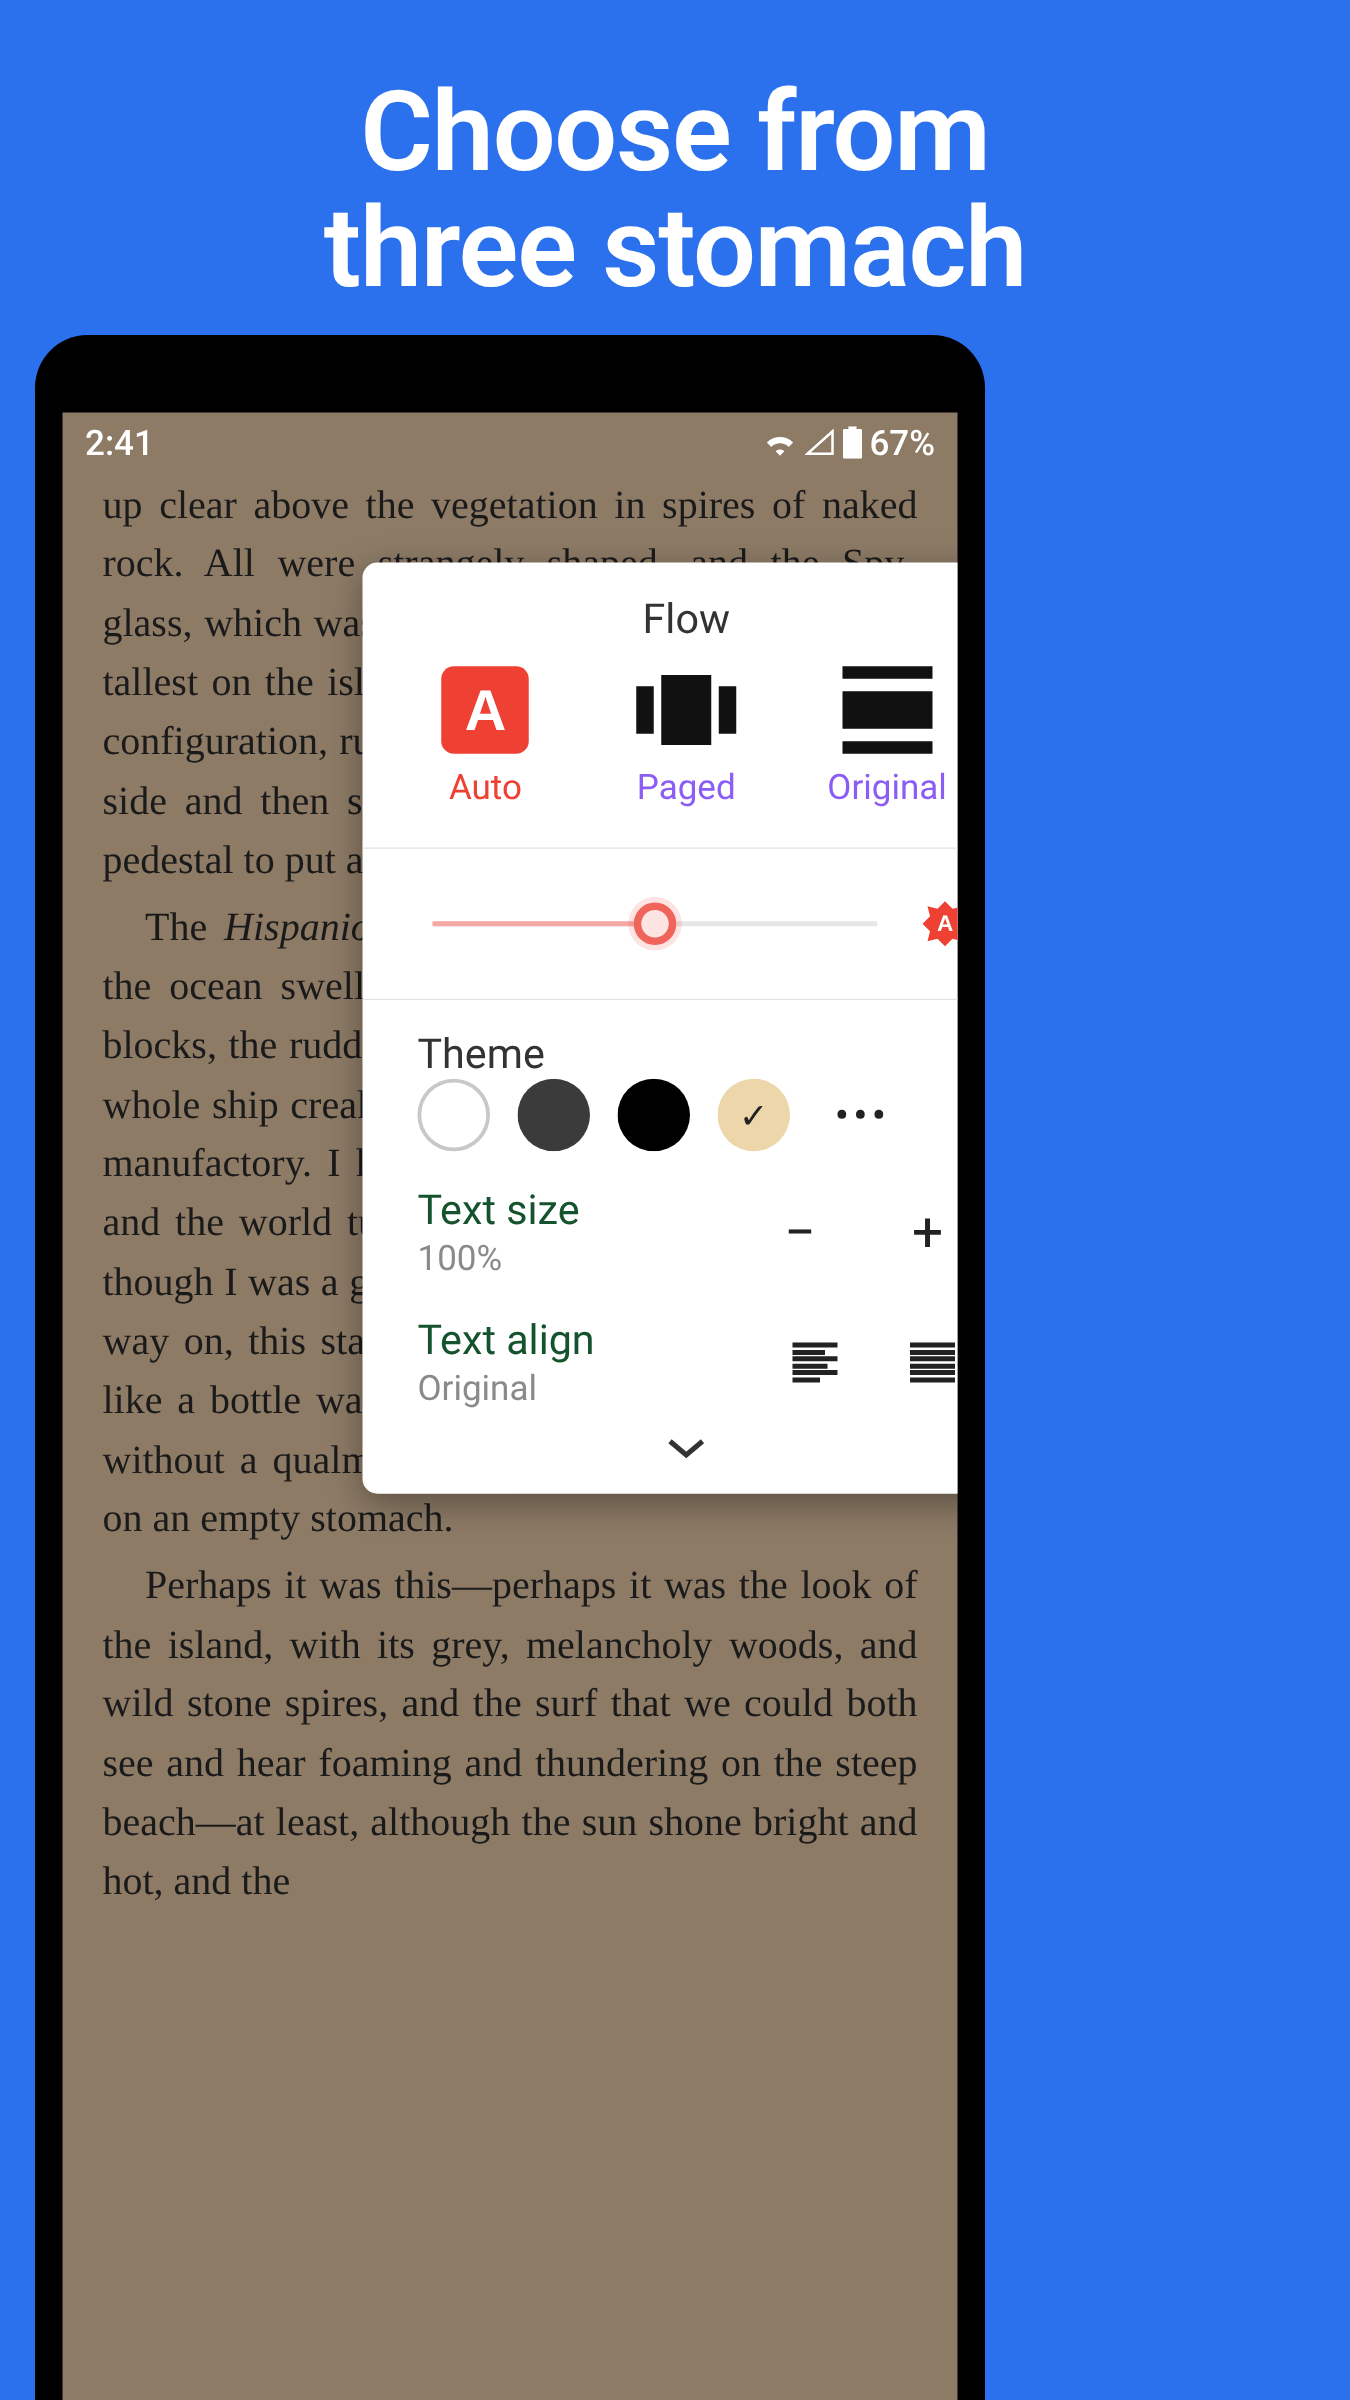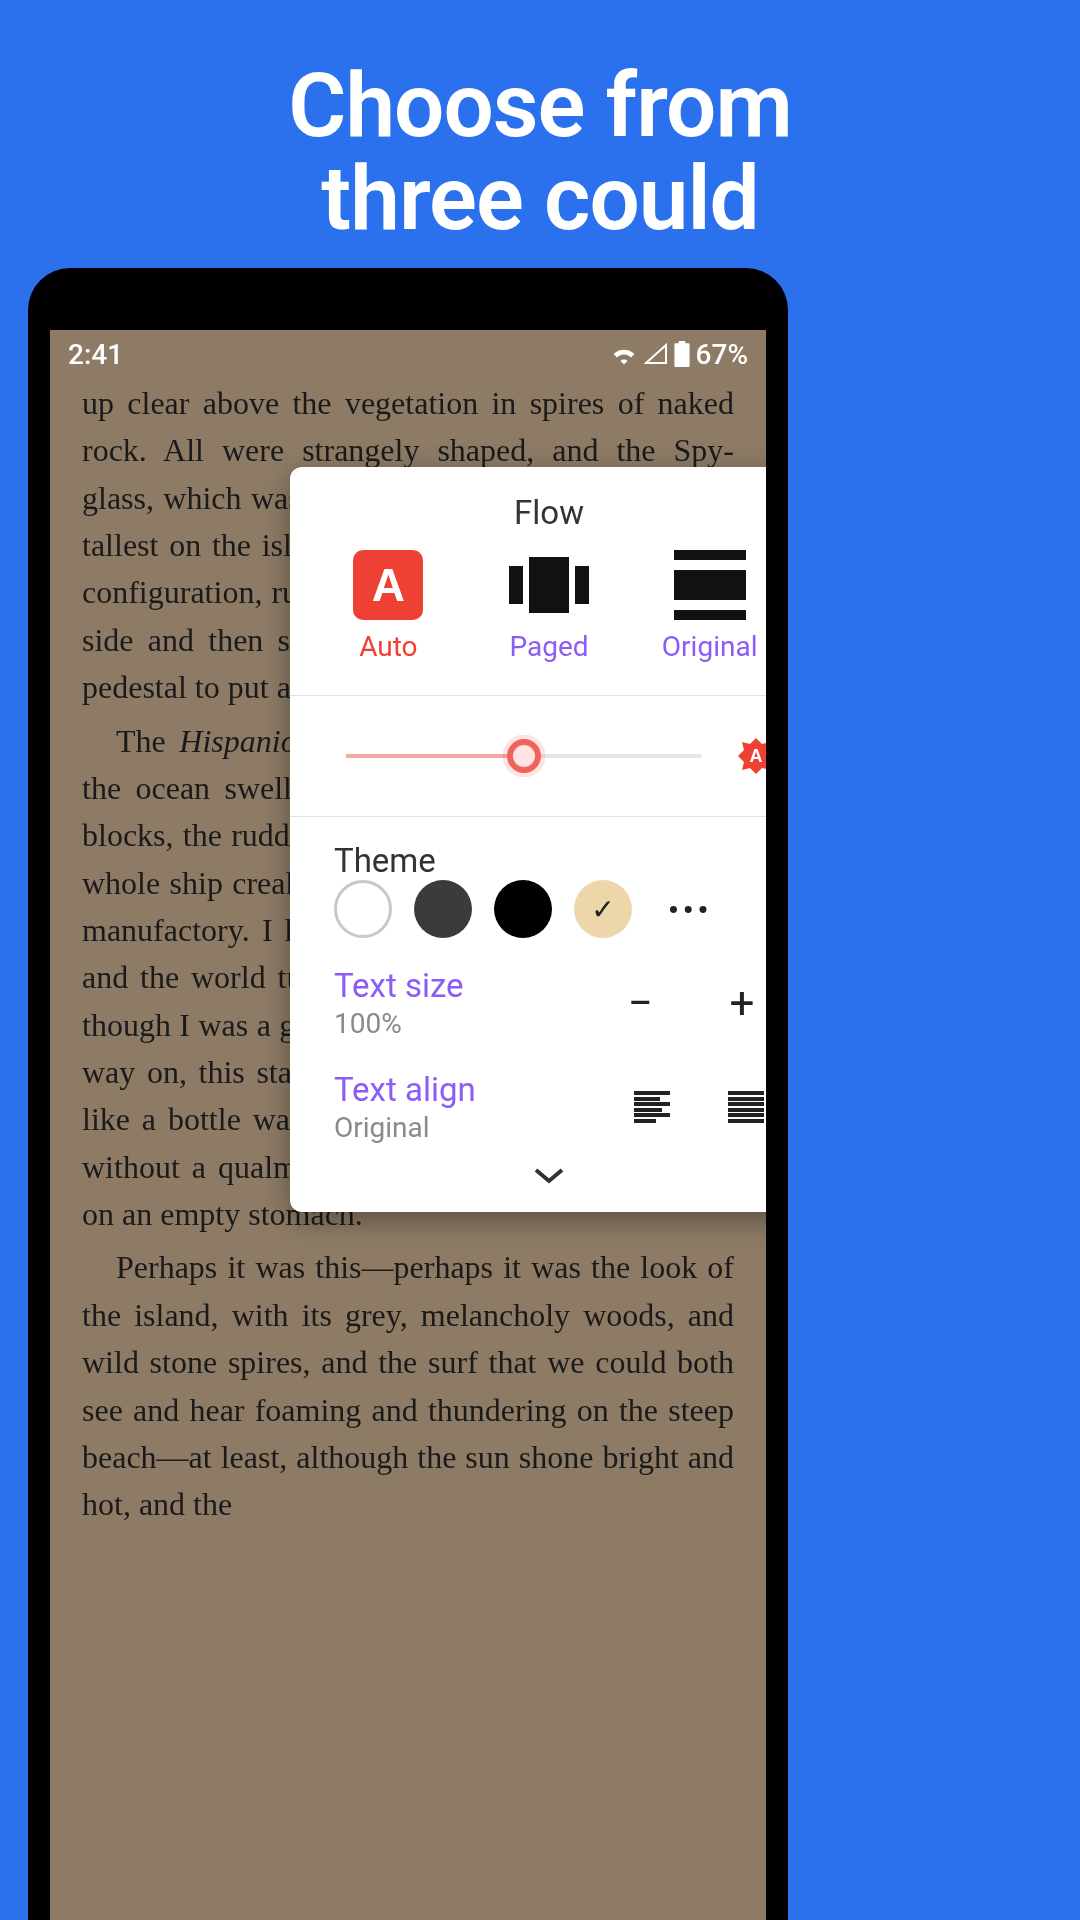--- a/index.html
+++ b/index.html
@@ -64,21 +64,21 @@
     line-height: 1.48;
     color: #1a1a1a;
     text-align: justify;
   }
   .reader p { margin-bottom: 6px; }
   .reader .indent { text-indent: 34px; }
   .reader em { font-style: italic; }
 
   .panel {
     position: absolute;
-    top: 137px;
+    top: 120px;
     left: 240px;
     width: 518px;
     background: #fff;
     border-radius: 12px;
     box-shadow: 0 8px 28px rgba(0,0,0,.35);
     overflow: hidden;
     color: #222;
   }
   .panel-title {
     text-align: center;
@@ -166,41 +166,41 @@
   .swatch.grey { background:#3b3b3b; }
   .swatch.black { background:#000; }
   .swatch.sepia { background:#ecd6aa; }
   .swatch .check { font-size:28px; color:#222; }
   .more-dots { font-size:30px; letter-spacing:4px; color:#222; margin-left:14px; font-weight:700; }
 
   .row-2col {
     display:flex; justify-content:space-between; align-items:center;
     padding: 22px 44px 8px 44px;
   }
-  .row-2col .labels .primary { font-size:33px; color:#8b5cf6; }
+  .row-2col .labels .primary { font-size:33px; color:#14532d; }
   .row-2col .labels .secondary { font-size:28px; color:#8a8a8a; margin-top:2px; }
   .ctrls { display:flex; gap:58px; align-items:center; }
   .ctrls .btn { font-size:44px; color:#222; width:44px; text-align:center; line-height:1; }
   .align-left-icon, .align-justify-icon {
     width:36px; height:32px; display:flex; flex-direction:column; justify-content:space-between;
   }
   .align-left-icon div, .align-justify-icon div { height:4px; background:#222; }
   .align-left-icon div:nth-child(2){ width:72%; }
   .align-left-icon div:nth-child(4){ width:78%; }
   .align-left-icon div:nth-child(6){ width:60%; }
 
   .expand-row { text-align:center; padding: 14px 0 22px 0; }
   .chevron-down { display:inline-block; }
 </style>
 </head>
 <body>
 
 <div class="promo-title">
   <span>Choose from</span><br>
-  <span>three could</span>
+  <span>three stomach</span>
 </div>
 
 <div class="device">
   <div class="device-notch"></div>
   <div class="screen">
 
     <div class="status-bar">
       <span>2:41</span>
       <div class="status-right">
         <svg width="28" height="22" viewBox="0 0 24 18">

